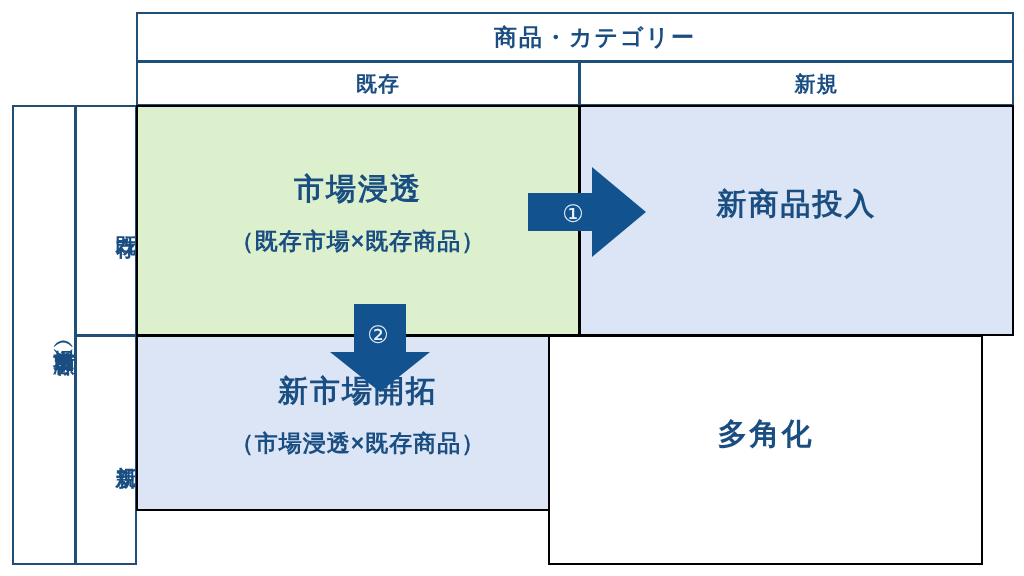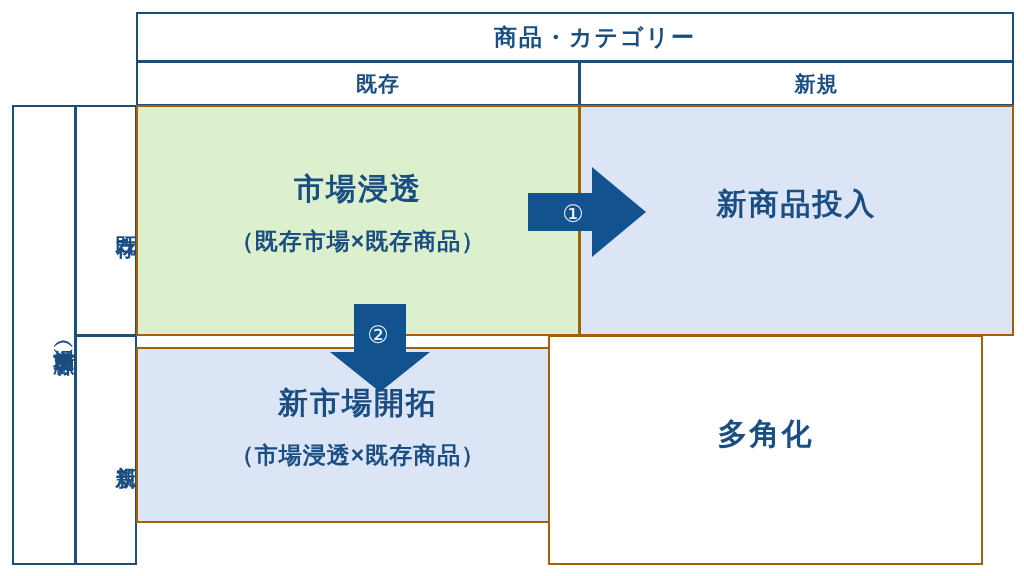--- a/index.html
+++ b/index.html
@@ -107,21 +107,21 @@
     font-weight: 700;
     color: #1a4e82;
     line-height: 1.15;
     letter-spacing: 1px;
   }
 
   
   .quad {
     position: absolute;
     box-sizing: border-box;
-    border: 2px solid #a16207;
+    border: 2px solid #000000;
     display: flex;
     flex-direction: column;
     align-items: center;
     justify-content: center;
     text-align: center;
   }
   .quad .q-title {
     font-size: 30px;
     font-weight: 700;
     color: #1a4e82;
@@ -144,21 +144,21 @@
   }
   #quad-product-dev {
     left: 579px;
     top: 105px;
     width: 435px;
     height: 231px;
     background: #dbe5f5;
   }
   #quad-market-dev {
     left: 136px;
-    top: 347px;
+    top: 335px;
     width: 444px;
     height: 176px;
     background: #dbe5f5;
   }
   #quad-diversification {
     left: 548px;
     top: 335px;
     width: 435px;
     height: 230px;
     background: #ffffff;

